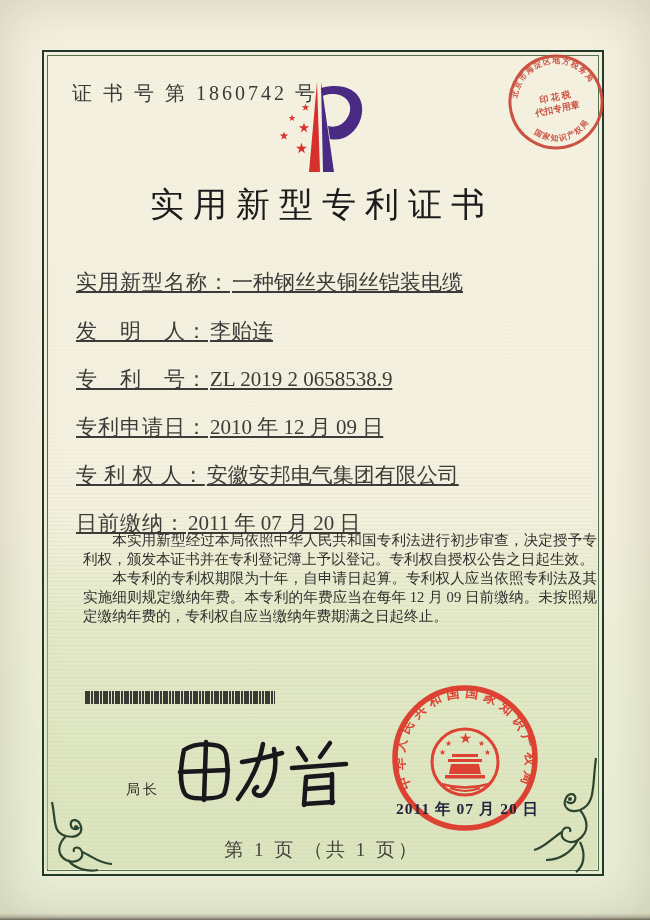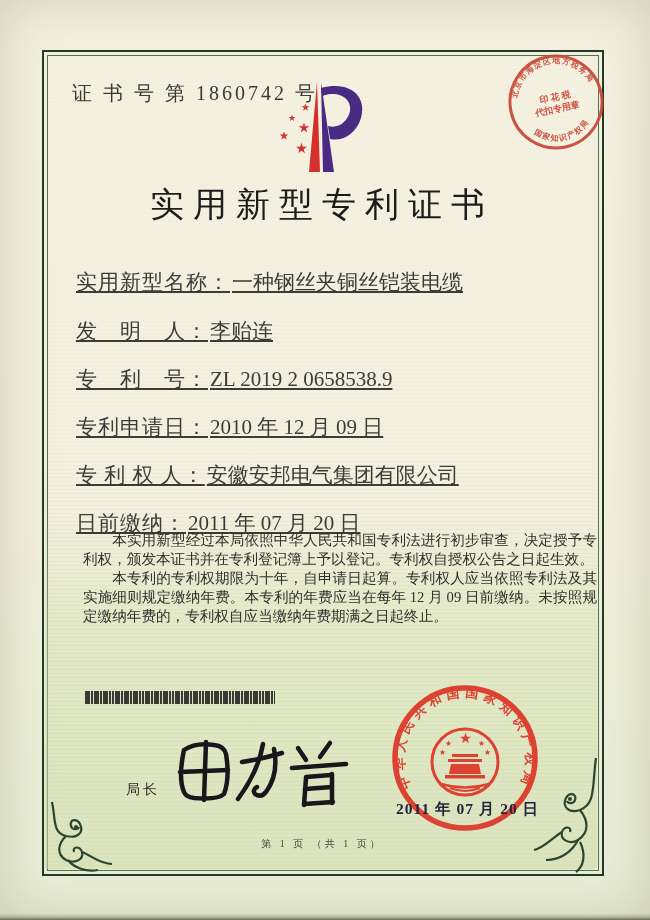--- a/index.html
+++ b/index.html
@@ -65,21 +65,21 @@
   .juzhang{
     left:126px;top:781px;font-size:14px;letter-spacing:3px;color:#2c2c29;z-index:5;
   }
   .sig-svg{left:170px;top:726px;z-index:5;}
   .seal-svg{left:385px;top:678px;z-index:3;opacity:.92;}
   .seal-date{
     left:396px;top:799px;font-size:15.5px;letter-spacing:1px;color:#23233e;z-index:4;font-weight:bold;
   }
   .footer{
     left:44px;top:837px;width:556px;text-align:center;
-    font-size:10px;letter-spacing:3px;color:#45453f;
+    font-size:19px;letter-spacing:3px;color:#45453f;
   }
   .logo-svg{left:272px;top:76px;}
   .stamp-svg{left:502px;top:48px;transform:rotate(-12deg);z-index:3;opacity:.92;}
   .flourish{z-index:2;}
 </style>
 </head>
 <body>
 
 <div class="paper">
 

